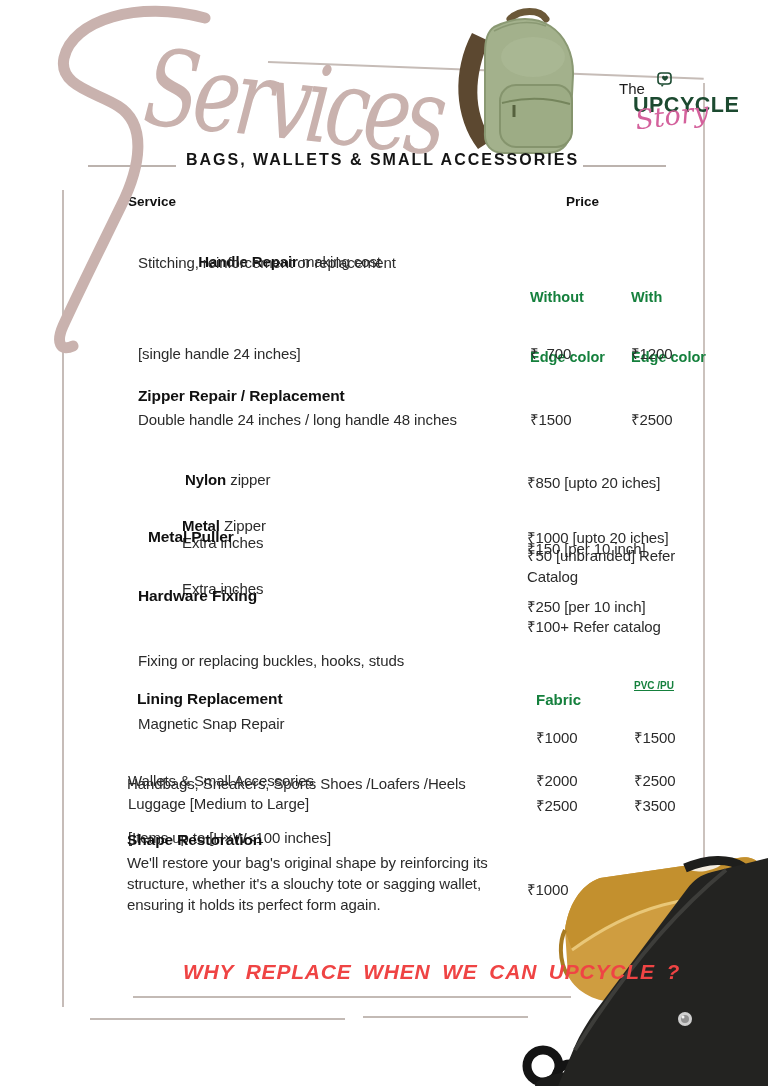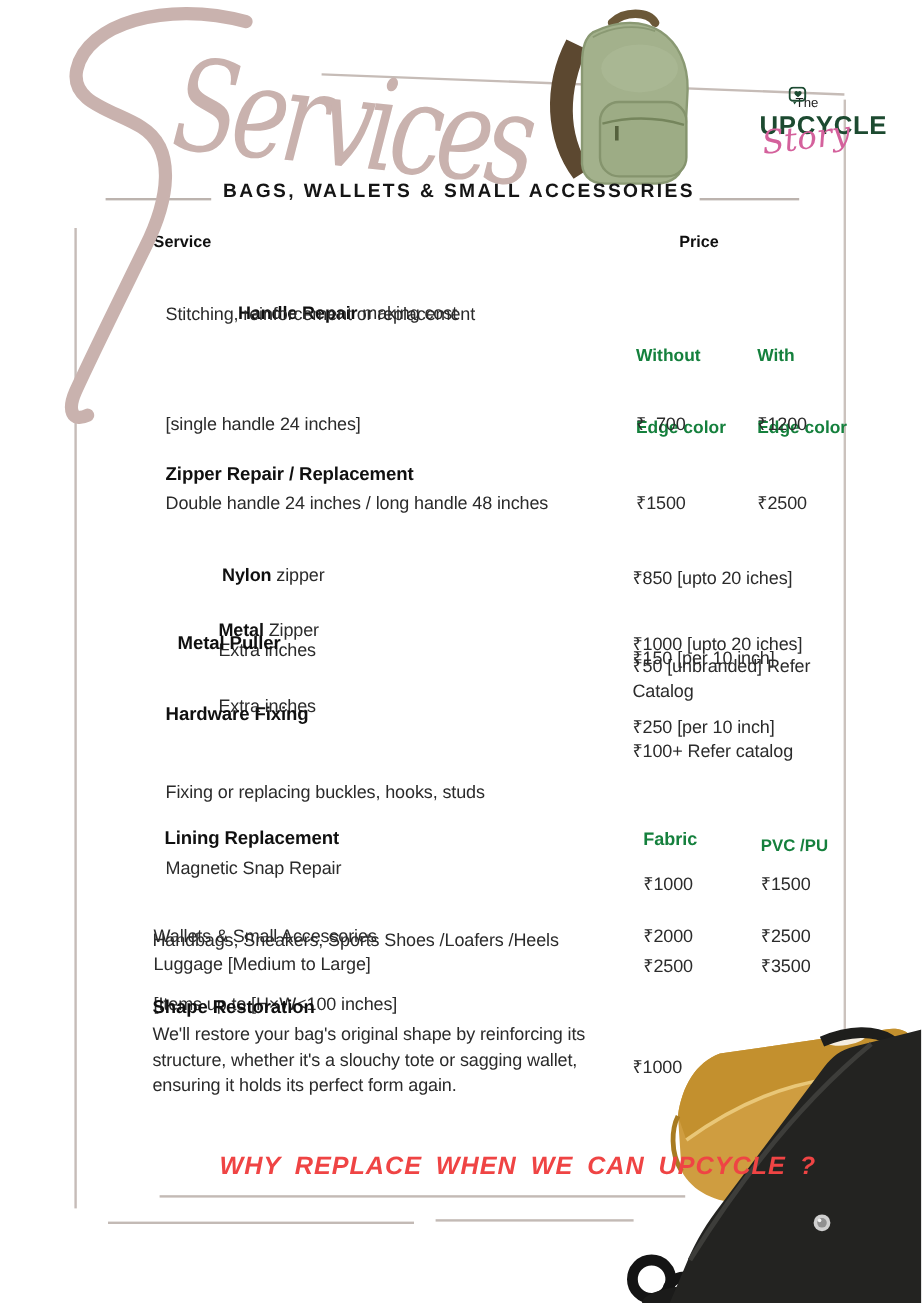--- a/index.html
+++ b/index.html
@@ -14,21 +14,21 @@
   .colhead{position:absolute;font-weight:700;font-size:13.5px;color:#101010;}
   .subhead{position:absolute;font-weight:700;font-size:14.5px;line-height:20px;color:#15803d;white-space:pre-wrap;}
   .sectitle{position:absolute;font-size:15.5px;font-weight:700;color:#101010;letter-spacing:-0.1px;}
   .script-title{position:absolute;left:152px;top:26px;
      font-family:"DejaVu Serif",serif;font-style:italic;font-weight:400;
      font-size:80px;color:#c9b2ae;letter-spacing:-6px;
      transform:rotate(6deg) scaleY(1.32);transform-origin:left top;z-index:1;}
   .heading{position:absolute;left:95px;top:151px;width:575px;text-align:center;
      font-size:16px;font-weight:700;letter-spacing:2px;color:#151515;z-index:3;}
   .logo{position:absolute;left:585px;top:72px;width:140px;height:85px;z-index:3;}
-  .logo-the{position:absolute;left:34px;top:8px;font-size:11px;color:#1c1c1c;margin-left:44px;}
+  .logo-the{position:absolute;left:34px;top:8px;font-size:15px;color:#1c1c1c;}
   .logo-name{position:absolute;left:6px;top:21px;font-size:21.5px;font-weight:700;
      color:#1c4a30;letter-spacing:0.5px;margin-left:42px;}
   .logo-script{position:absolute;left:50px;top:28px;font-family:"DejaVu Serif",serif;
      font-style:italic;font-size:27px;color:#d4619c;transform:rotate(-7deg);}
   .tagline{position:absolute;left:183px;top:960px;font-size:21px;font-weight:700;
      font-style:italic;color:#ef4444;letter-spacing:0.8px;word-spacing:5px;z-index:6;}
   svg{display:block;}
 </style>
 </head>
 <body>
@@ -129,21 +129,21 @@
 
   <div class="sectitle" style="left:138px;top:587px;">Hardware Fixing</div>
   <div class="t" style="left:138px;top:608px;">
     <div>Fixing or replacing buckles, hooks, studs</div>
     <div>Magnetic Snap Repair</div>
   </div>
   <div class="t" style="left:527px;top:616px;">₹100+ Refer catalog</div>
 
   <div class="sectitle" style="left:137px;top:690px;">Lining Replacement</div>
   <div class="subhead" style="left:536px;top:690px;font-size:15px;">Fabric</div>
-  <div class="subhead" style="left:634px;top:694px;font-size:14px;">PVC /PU</div>
+  <div class="subhead" style="left:634px;top:676px;font-size:10px;text-decoration:underline;">PVC /PU</div>
 
   <div class="t" style="left:128px;top:733px;line-height:19px;">
     <div>Wallets &amp; Small Accessories</div>
     <div>[Items up to [H×W&lt;100 inches]</div>
   </div>
   <div class="t" style="left:536px;top:727px;">₹1000</div>
   <div class="t" style="left:634px;top:727px;">₹1500</div>
 
   <div class="t" style="left:127px;top:773px;">Handbags, Sneakers, Sports Shoes /Loafers /Heels</div>
   <div class="t" style="left:536px;top:770px;">₹2000</div>

